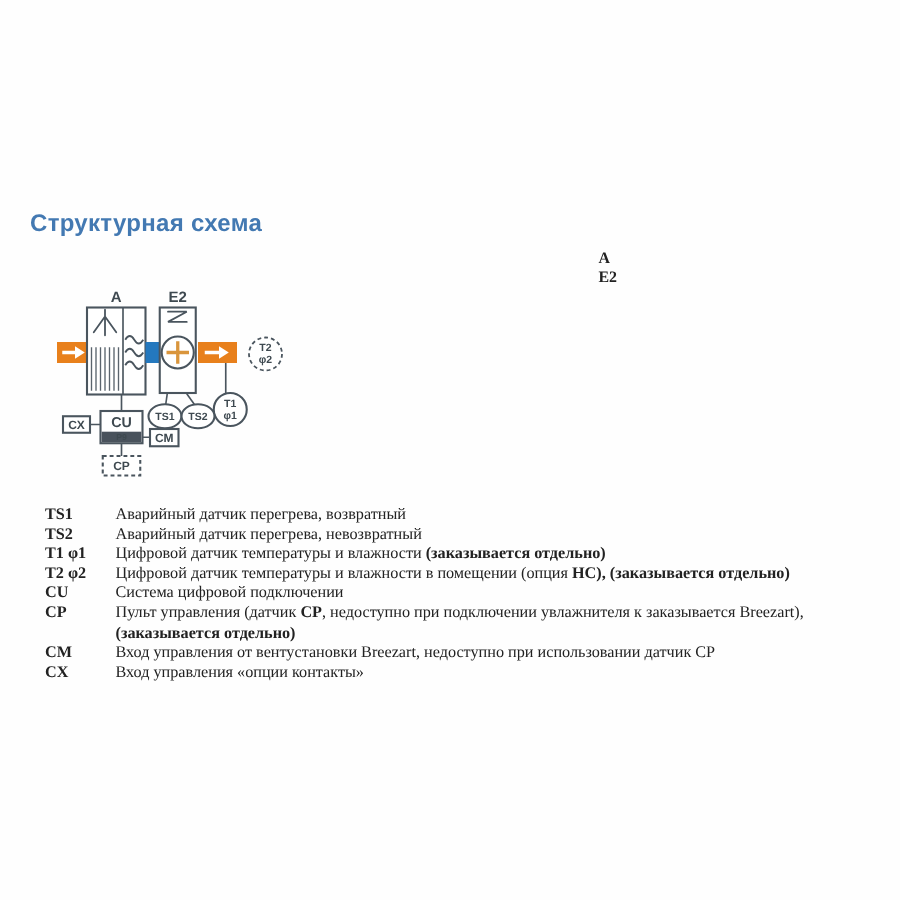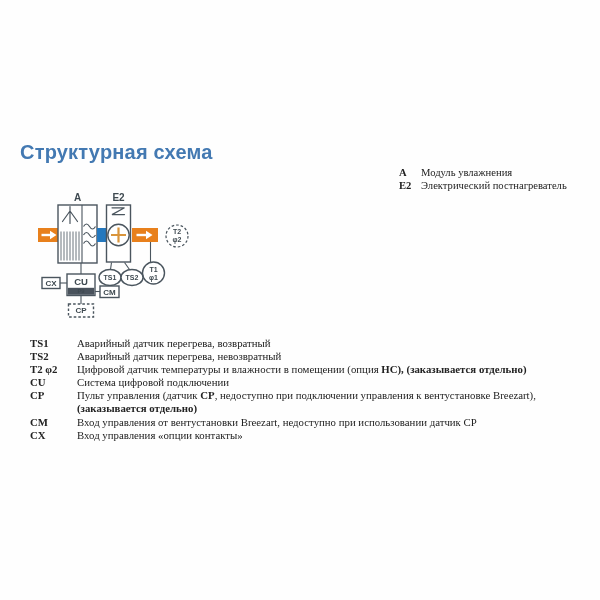--- a/index.html
+++ b/index.html
@@ -10,21 +10,21 @@
     --dark-block:#49525C;
     --diagram-text:#3E4950;
     --cross-orange:#D9953C;
     --body-text:#222222;
   }
   html,body{margin:0;padding:0;background:#ffffff;}
   .page{position:relative;width:600px;height:600px;background:#fefefe;overflow:hidden;
         font-family:"Liberation Serif",serif;color:var(--body-text);}
   .title{position:absolute;left:20px;top:141px;margin:0;
          font-family:"Liberation Sans",sans-serif;font-weight:bold;
-         font-size:20px;color:var(--title-blue);letter-spacing:.2px;}
+         font-size:16px;color:var(--title-blue);letter-spacing:.2px;}
   .schematic{position:absolute;left:30px;top:192px;}
 
   
   .box{fill:#ffffff;stroke:var(--outline);stroke-width:1.4;}
   .dash{stroke-dasharray:2.6 2;}
   .dash-circle{fill:#ffffff;stroke:var(--outline);stroke-width:1.2;stroke-dasharray:2.6 2;}
   .ln{stroke:var(--outline);stroke-width:1.1;fill:none;}
   .sym{stroke:var(--outline);stroke-width:1.2;fill:none;stroke-linecap:round;}
   .hatch{stroke:#5a646d;stroke-width:.9;}
   .wave{stroke:var(--outline);stroke-width:1.2;fill:none;}
@@ -158,54 +158,56 @@
     <g>
       <line class="ln" x1="81" y1="295.5" x2="81" y2="304"></line>
       <rect class="box dash" x="68.5" y="304" width="25" height="13"></rect>
       <text class="io-label" x="81" y="313">CP</text>
     </g>
   </svg>
 
   <div class="legend">
     <div class="legend-row">
       <span class="legend-key">A</span>
-      <span class="legend-text">Модуль увлажнения</span>
     </div>
     <div class="legend-row">
       <span class="legend-key">E2</span>
-      <span class="legend-text">Электрический постнагреватель</span>
     </div>
   </div>
 
   <div class="definitions">
 
     <div class="def-row">
       <span class="def-key">TS1</span>
       <span class="def-text"><span>Аварийный датчик перегрева, возвратный</span></span>
     </div>
 
     <div class="def-row">
       <span class="def-key">TS2</span>
       <span class="def-text"><span>Аварийный датчик перегрева, невозвратный</span></span>
     </div>
 
+    <div class="def-row">
+      <span class="def-key">T1 φ1</span>
+      <span class="def-text"><span>Цифровой датчик температуры и влажности </span><b>(заказывается отдельно)</b></span>
+    </div>
 
     <div class="def-row">
       <span class="def-key">T2 φ2</span>
       <span class="def-text"><span>Цифровой датчик температуры и влажности в помещении (опция </span><b>НС),</b> <b>(заказывается отдельно)</b></span>
     </div>
 
     <div class="def-row">
       <span class="def-key">CU</span>
       <span class="def-text"><span>Система цифровой подключении</span></span>
     </div>
 
     <div class="def-row">
       <span class="def-key">CP</span>
-      <span class="def-text"><span>Пульт управления (датчик </span><b>СР</b><span>, недоступно при подключении управления к вентустановке Breezart),</span><br><b>(заказывается отдельно)</b></span>
+      <span class="def-text"><span>Пульт управления (датчик </span><b>СР</b><span>, недоступно при подключении увлажнителя к заказывается Breezart),</span><br><b>(заказывается отдельно)</b></span>
     </div>
 
     <div class="def-row">
       <span class="def-key">CM</span>
       <span class="def-text"><span>Вход управления от вентустановки Breezart, недоступно при использовании датчик СР</span></span>
     </div>
 
     <div class="def-row">
       <span class="def-key">CX</span>
       <span class="def-text"><span>Вход управления «опции контакты»</span></span>

